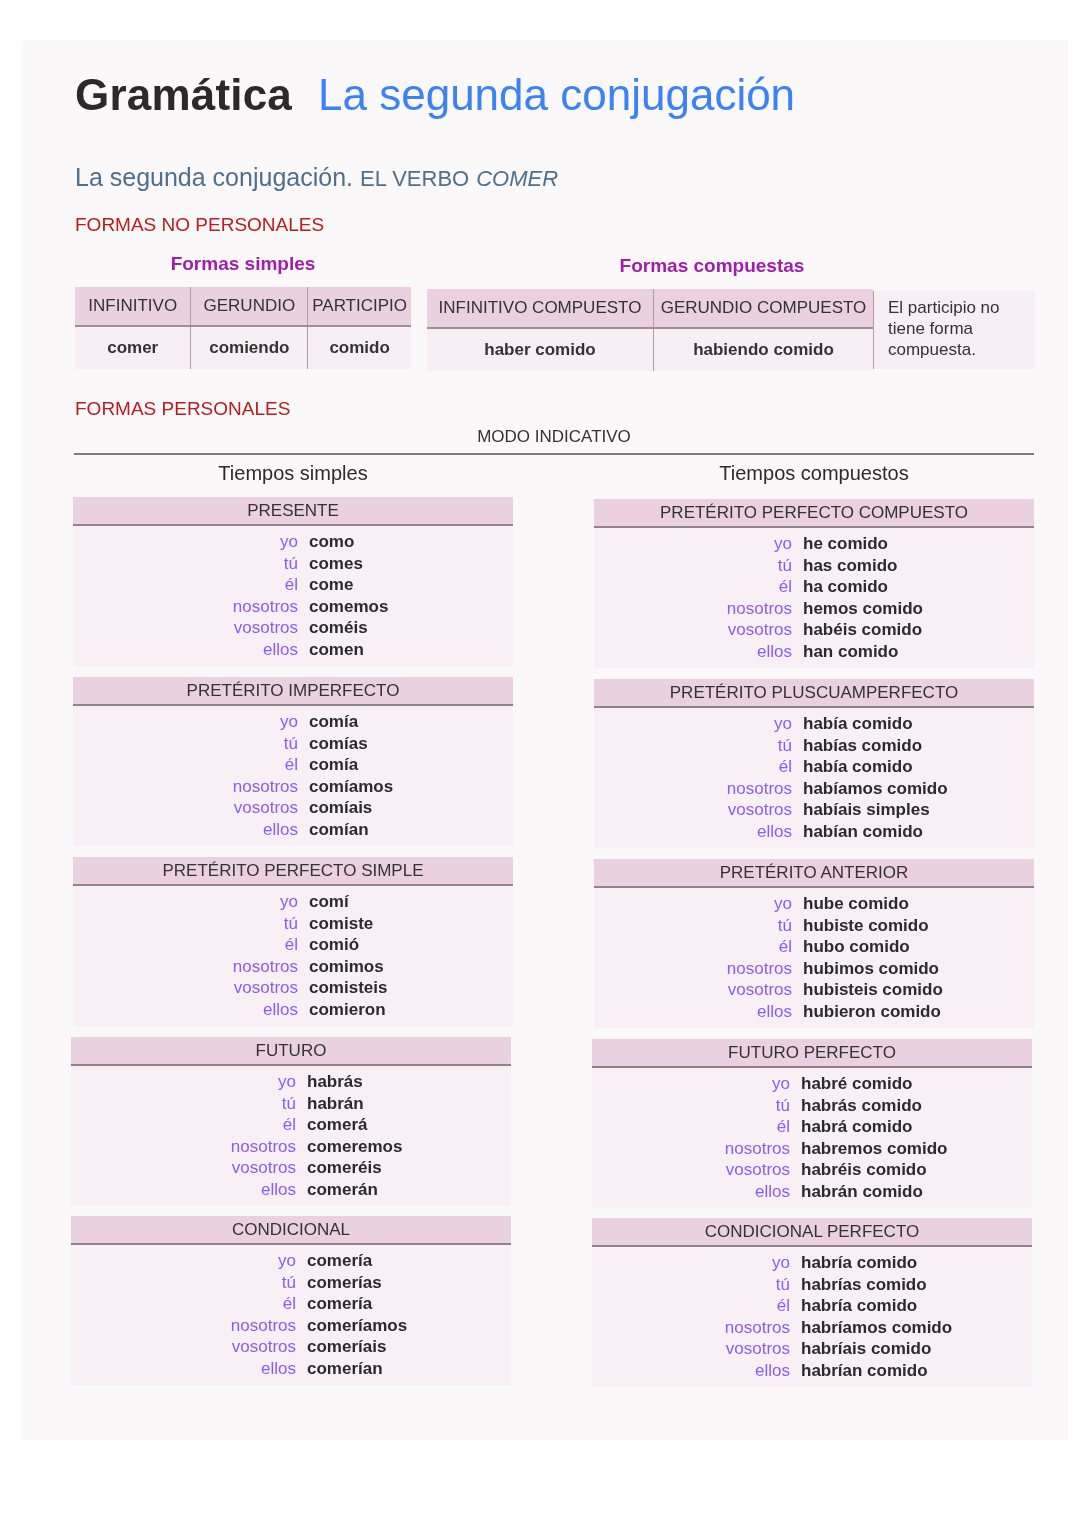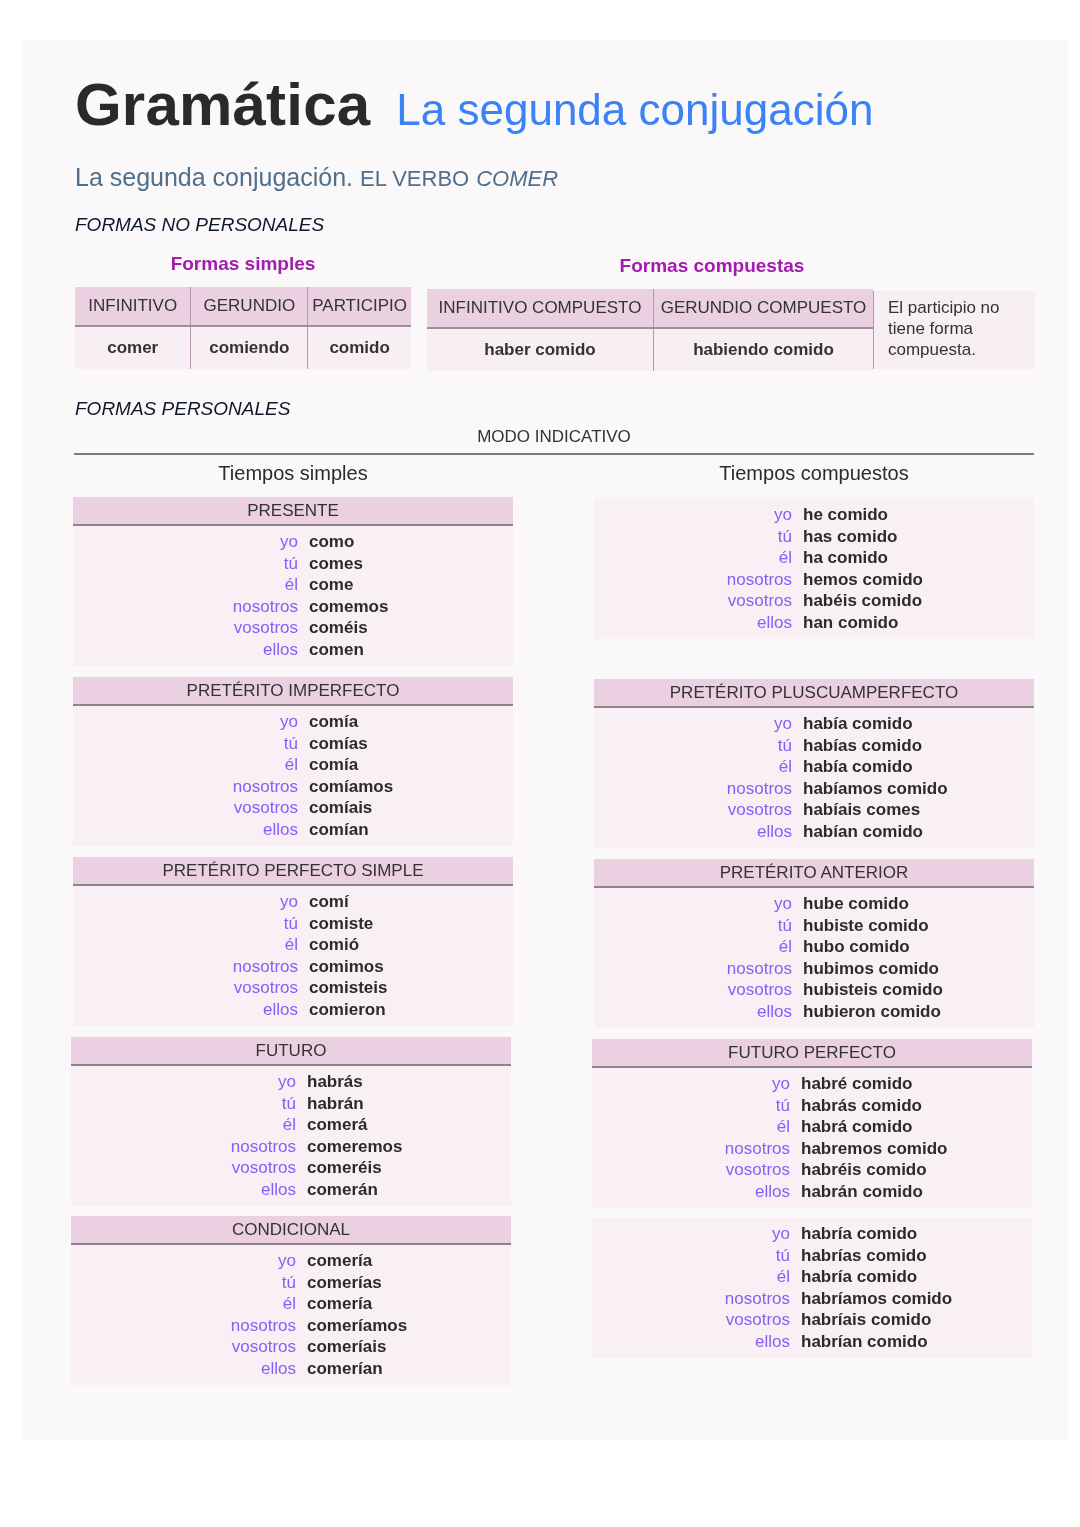--- a/index.html
+++ b/index.html
@@ -6,26 +6,26 @@
   body {
     width:1080px; height:1527px; background:#ffffff; position:relative;
     font-family:"Liberation Sans", sans-serif; color:#333;
     overflow:hidden;
   }
   .sheet {
     position:absolute; left:22px; top:40px; width:1046px; height:1400px;
     background:#fbf8f9;
   }
   .title-row { position:absolute; left:75px; top:70px; white-space:nowrap; }
-  .title-main { font-size:60px; font-weight:bold; color:#2a2a2a; letter-spacing:0.2px; }
+  .title-main { font-size:44px; font-weight:bold; color:#2a2a2a; letter-spacing:0.2px; }
   .title-sub { font-size:44px; color:#3b82f6; margin-left:26px; }
   .subtitle { position:absolute; left:75px; top:163px; font-size:25px; color:#4f6f8c; white-space:nowrap; }
   .subtitle .caps { font-size:22px; }
   .subtitle .ital { font-style:italic; font-size:22px; }
-  .section-h { position:absolute; left:75px; font-size:19px; color:#0f172a;font-style:italic; }
+  .section-h { position:absolute; left:75px; font-size:19px; color:#b91c1c; }
   .group-h { position:absolute; font-size:19px; font-weight:bold; color:#a21caf; text-align:center; }
 
   table.np { position:absolute; border-collapse:collapse; }
   table.np td { font-size:17px; text-align:center; height:38px; padding:0 4px; }
   table.np tr.head td { background:#ead0e0; border-bottom:2px solid #9c8f96; color:#333; }
   table.np tr.body td { background:#f7eff3; font-weight:bold; color:#333; font-size:17px; height:42px; }
   table.np td + td { border-left:1.5px solid #b49aa8; }
   .note { position:absolute; left:873px; top:291px; width:162px; height:78px; border-left:1.5px solid #b49aa8;
           background:#f7eff3; font-size:17px; line-height:21px; padding:6px 0 0 14px; box-sizing:border-box; color:#333; }
 
@@ -124,20 +124,21 @@
           <span class="pron">vosotros</span>
           <span class="form">coméis</span>
         </div>
         <div class="row">
           <span class="pron">ellos</span>
           <span class="form">comen</span>
         </div>
       </div>
     </div>
     <div class="tense right" style="left: 594px; top: 499px;">
+      <div class="bar">PRETÉRITO PERFECTO COMPUESTO</div>
       <div class="bodybox">
         <div class="row">
           <span class="pron">yo</span>
           <span class="form">he comido</span>
         </div>
         <div class="row">
           <span class="pron">tú</span>
           <span class="form">has comido</span>
         </div>
         <div class="row">
@@ -201,21 +202,21 @@
         <div class="row">
           <span class="pron">él</span>
           <span class="form">había comido</span>
         </div>
         <div class="row">
           <span class="pron">nosotros</span>
           <span class="form">habíamos comido</span>
         </div>
         <div class="row">
           <span class="pron">vosotros</span>
-          <span class="form">habíais comes</span>
+          <span class="form">habíais simples</span>
         </div>
         <div class="row">
           <span class="pron">ellos</span>
           <span class="form">habían comido</span>
         </div>
       </div>
     </div>
     <div class="tense" style="left: 73px; top: 857px;">
       <div class="bar">PRETÉRITO PERFECTO SIMPLE</div>
       <div class="bodybox">
@@ -355,20 +356,21 @@
           <span class="pron">vosotros</span>
           <span class="form">comeríais</span>
         </div>
         <div class="row">
           <span class="pron">ellos</span>
           <span class="form">comerían</span>
         </div>
       </div>
     </div>
     <div class="tense right" style="left: 592px; top: 1218px;">
+      <div class="bar">CONDICIONAL PERFECTO</div>
       <div class="bodybox">
         <div class="row">
           <span class="pron">yo</span>
           <span class="form">habría comido</span>
         </div>
         <div class="row">
           <span class="pron">tú</span>
           <span class="form">habrías comido</span>
         </div>
         <div class="row">

